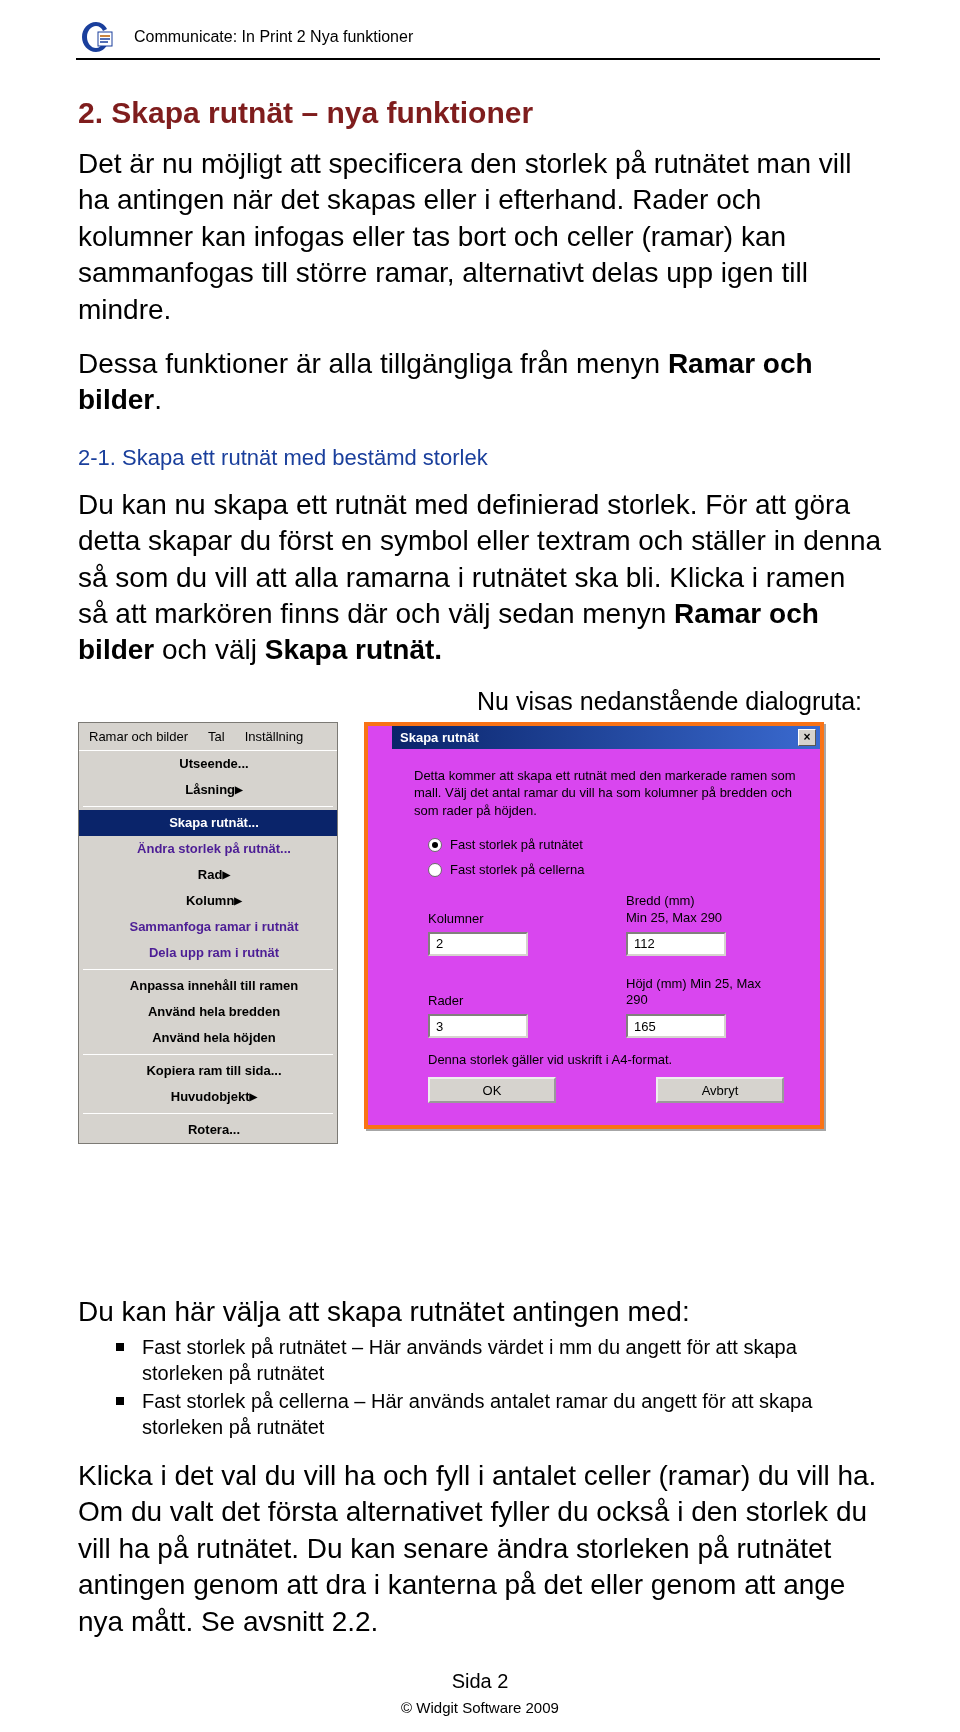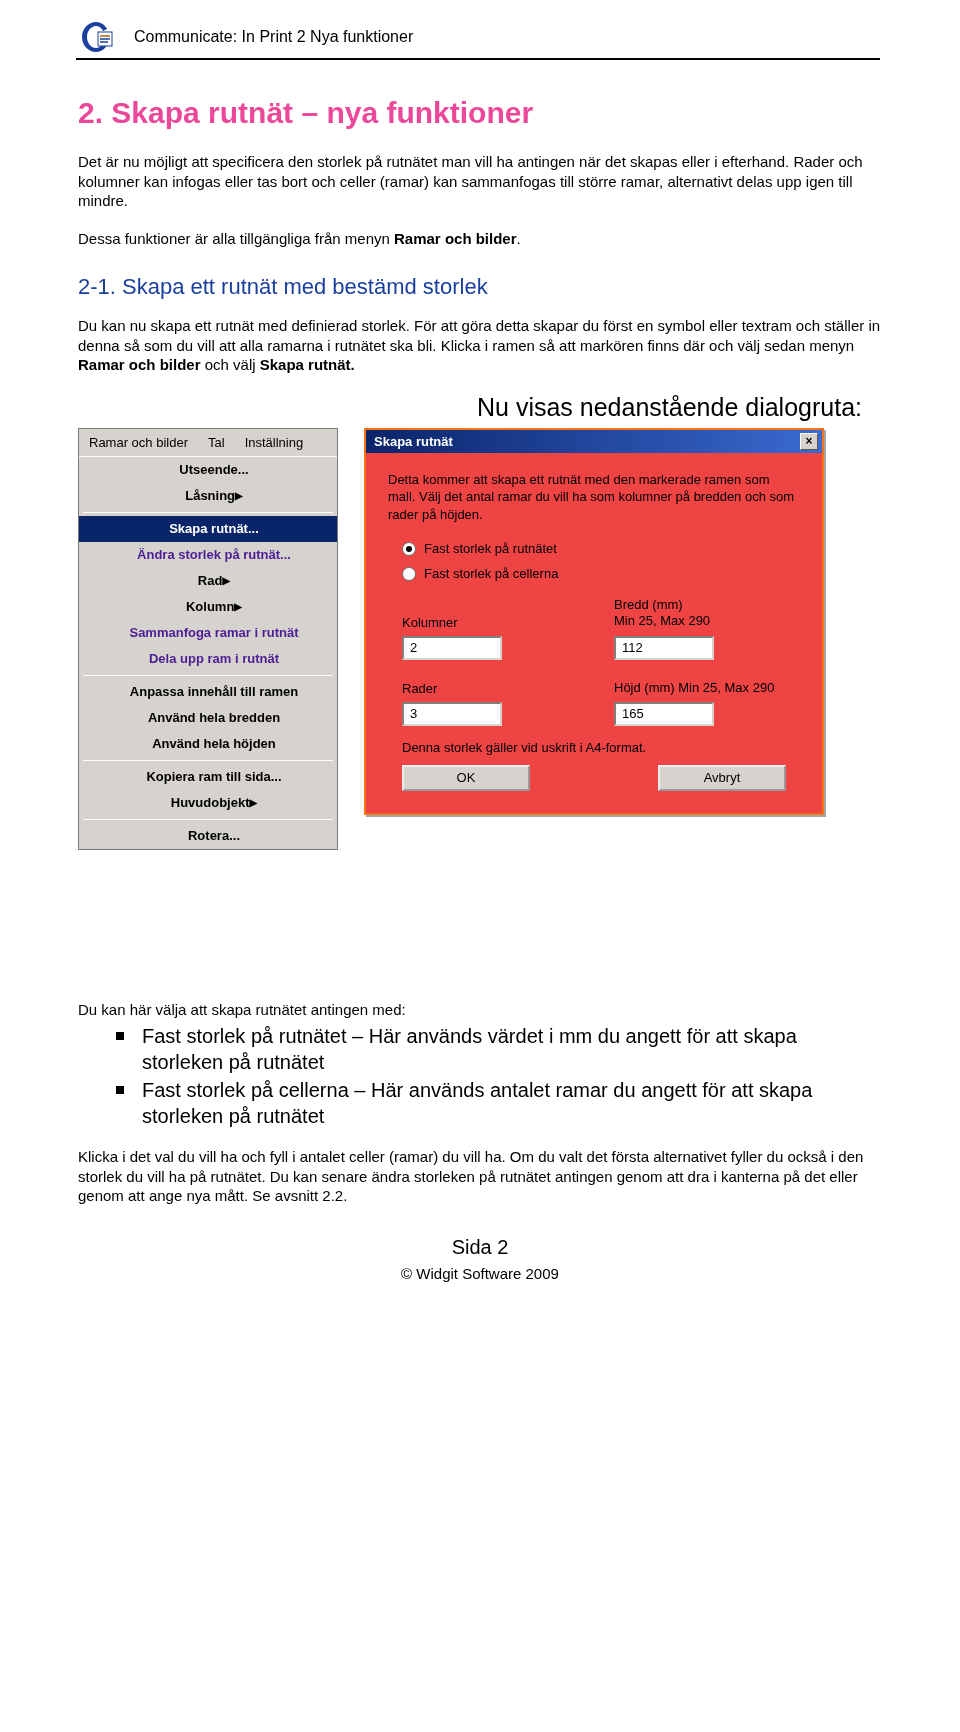--- a/index.html
+++ b/index.html
@@ -27,34 +27,34 @@
     font-size: 16px;
     color: #000;
   }
   .header-underline {
     border-bottom: 2px solid #000;
     margin-left: -2px;
     margin-bottom: 36px;
     width: 100%;
   }
   h1 {
-    color: #ec4899;
+    color: #7f1d1d;
     font-size: 30px;
     font-weight: bold;
-    margin-bottom: 22px;
+    margin-bottom: 16px;
   }
   h2 {
     color: #1a3f9c;
     font-size: 22px;
     font-weight: normal;
     margin-top: 26px;
     margin-bottom: 16px;
   }
   p.body {
-    font-size: 15px;
+    font-size: 28px;
     line-height: 1.3;
     margin-bottom: 18px;
   }
   p.body .bold, .bold { font-weight: bold; }
   .dialog-caption {
     font-size: 25px;
     text-align: right;
     padding-right: 20px;
     margin-bottom: 6px;
   }
@@ -108,26 +108,27 @@
   .menu-sep {
     height: 1px;
     background: #8a8780;
     margin: 3px 4px;
     border-bottom: 1px solid #fff;
   }
 
   
   .dialog {
     width: 460px;
-    background: #ef4444;
-    border: 2px solid #f97316;
+    background: #d946ef;
+    border: 4px solid #f97316;
     font-family: Tahoma, Arial, sans-serif;
     font-size: 13px;
     color: #000;
     box-shadow: 2px 2px 0 rgba(0,0,0,0.35);
+    padding-left: 24px;
   }
   .title-bar {
     background: linear-gradient(to right, #0a246a, #3a6ad0);
     color: #fff;
     display: flex;
     justify-content: space-between;
     align-items: center;
     padding: 3px 4px 3px 8px;
     font-weight: bold;
     font-size: 13px;

